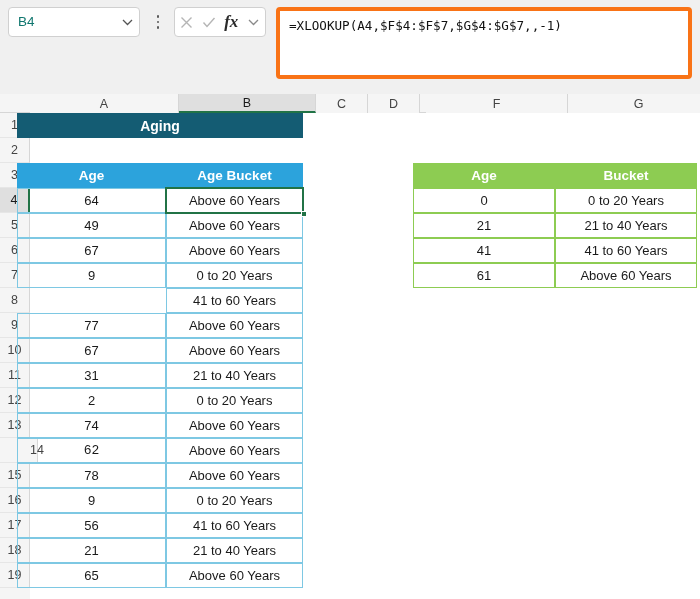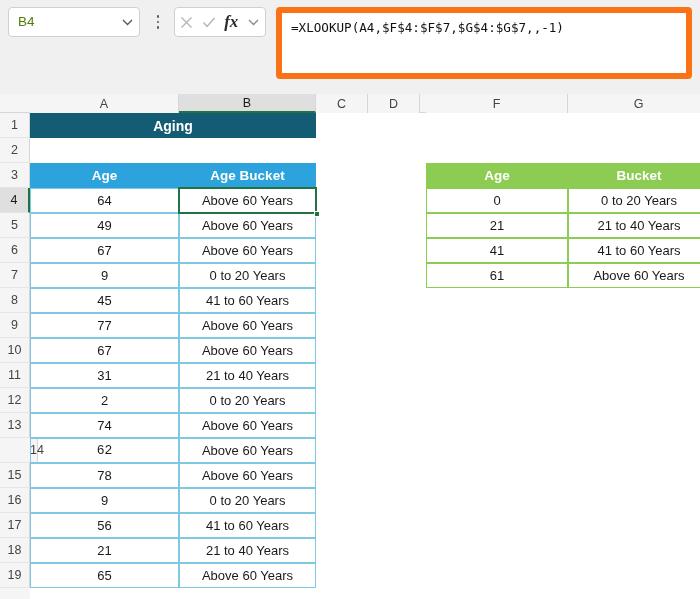--- a/index.html
+++ b/index.html
@@ -19,21 +19,21 @@
   .namebox {
     position: absolute; left: 8px; top: 7px;
     width: 132px; height: 30px;
     background: #ffffff;
     border: 1px solid #d0d0d0;
     border-radius: 4px;
     display: flex; align-items: center;
   }
   .namebox-text {
     flex: 1; padding-left: 9px;
-    font-size: 13.5px; color: #4d7c0f;
+    font-size: 13.5px; color: #0f766e;
     line-height: 1;
   }
   .namebox-chev {
     width: 24px; height: 100%;
     display: flex; align-items: center; justify-content: center;
   }
   .dots {
     position: absolute; left: 150px; top: 7px;
     width: 16px; height: 30px;
     display: flex; flex-direction: column;
@@ -53,21 +53,21 @@
   .fx-label {
     font-family: "Liberation Serif", serif;
     font-style: italic; font-weight: bold;
     font-size: 17px; color: #2b2b2b;
   }
 
   .fbar {
     position: absolute; left: 276px; top: 7px;
     width: 416px; height: 72px;
     background: #ffffff;
-    border: 6px solid #f97316;
+    border: 4px solid #f97316;
     border-radius: 4px;
     padding: 7px 9px;
   }
   .fbar-text {
     font-family: "DejaVu Sans Mono", monospace;
     font-size: 12.6px; color: #111111;
     white-space: pre; line-height: 1.25;
   }
 
   
@@ -99,21 +99,21 @@
   #rowheads { position: absolute; left: 0; top: 19px; width: 30px; height: 486px; background: #f5f5f5; }
   .rh {
     position: absolute; left: 0; width: 30px;
     border-right: 1px solid #d6d6d6; border-bottom: 1px solid #e6e6e6;
     font-size: 12.5px; color: #444444;
     display: flex; align-items: center; justify-content: center;
     background: #f5f5f5;
   }
   .rh.sel { background: #dfdfdf; color: #1a1a1a; border-right: 2px solid #217346; }
 
-  #cells { position: absolute; left: 30px; top: 19px; width: 586px; height: 486px; }
+  #cells { position: absolute; left: 17px; top: 19px; width: 586px; height: 486px; }
 
   .cell {
     position: absolute;
     display: flex; align-items: center;
     font-size: 13px; color: #1a1a1a;
     overflow: hidden; white-space: nowrap;
   }
   .center { justify-content: center; }
   .hdr-blue { background: #2ca3dc; color: #ffffff; font-weight: bold; font-size: 13.5px; }
   .hdr-green { background: #8dcc52; color: #ffffff; font-weight: bold; font-size: 13.5px; }
@@ -216,21 +216,20 @@
       <div class="cell center hdr-blue" style="left: 0px; width: 149px; top: 50px; height: 25px;">Age</div>
       <div class="cell center hdr-blue" style="left: 149px; width: 137px; top: 50px; height: 25px;">Age Bucket</div>
       <div class="cell center bd-blue" style="left: 0px; width: 149px; top: 75px; height: 25px;">64</div>
       <div class="cell center bd-blue" style="left: 149px; width: 137px; top: 75px; height: 25px;">Above 60 Years</div>
       <div class="cell center bd-blue" style="left: 0px; width: 149px; top: 100px; height: 25px;">49</div>
       <div class="cell center bd-blue" style="left: 149px; width: 137px; top: 100px; height: 25px;">Above 60 Years</div>
       <div class="cell center bd-blue" style="left: 0px; width: 149px; top: 125px; height: 25px;">67</div>
       <div class="cell center bd-blue" style="left: 149px; width: 137px; top: 125px; height: 25px;">Above 60 Years</div>
       <div class="cell center bd-blue" style="left: 0px; width: 149px; top: 150px; height: 25px;">9</div>
       <div class="cell center bd-blue" style="left: 149px; width: 137px; top: 150px; height: 25px;">0 to 20 Years</div>
-      <div class="cell center bd-blue" style="left: 0px; width: 149px; top: 175px; height: 25px;">45</div>
       <div class="cell center bd-blue" style="left: 149px; width: 137px; top: 175px; height: 25px;">41 to 60 Years</div>
       <div class="cell center bd-blue" style="left: 0px; width: 149px; top: 200px; height: 25px;">77</div>
       <div class="cell center bd-blue" style="left: 149px; width: 137px; top: 200px; height: 25px;">Above 60 Years</div>
       <div class="cell center bd-blue" style="left: 0px; width: 149px; top: 225px; height: 25px;">67</div>
       <div class="cell center bd-blue" style="left: 149px; width: 137px; top: 225px; height: 25px;">Above 60 Years</div>
       <div class="cell center bd-blue" style="left: 0px; width: 149px; top: 250px; height: 25px;">31</div>
       <div class="cell center bd-blue" style="left: 149px; width: 137px; top: 250px; height: 25px;">21 to 40 Years</div>
       <div class="cell center bd-blue" style="left: 0px; width: 149px; top: 275px; height: 25px;">2</div>
       <div class="cell center bd-blue" style="left: 149px; width: 137px; top: 275px; height: 25px;">0 to 20 Years</div>
       <div class="cell center bd-blue" style="left: 0px; width: 149px; top: 300px; height: 25px;">74</div>

